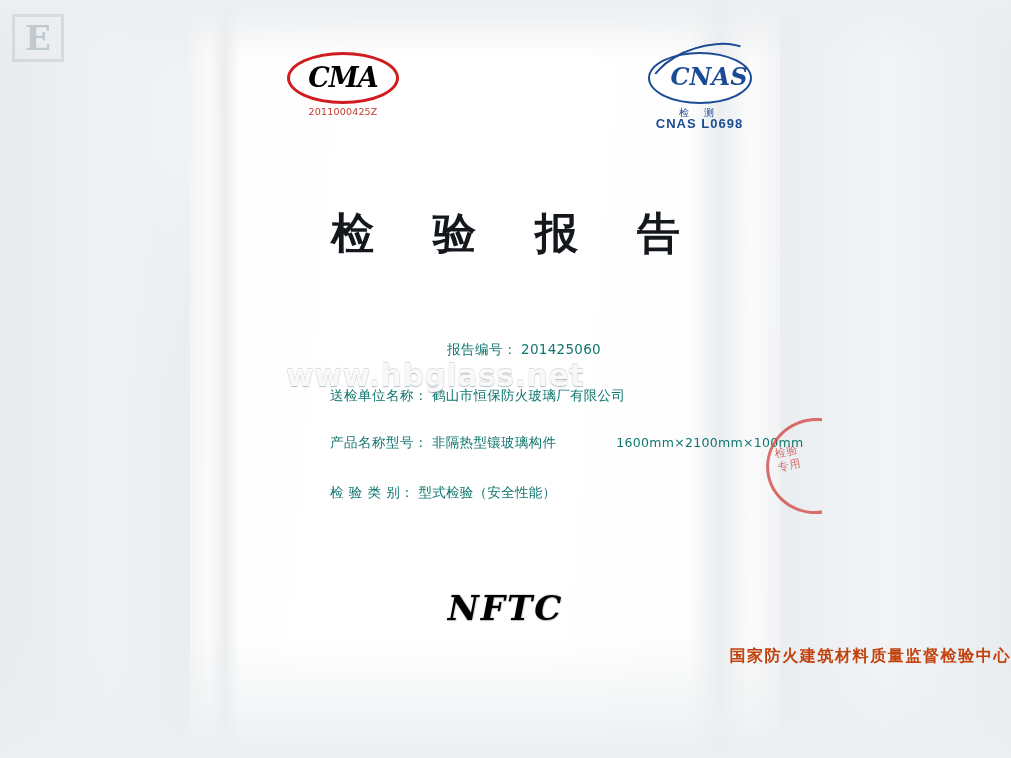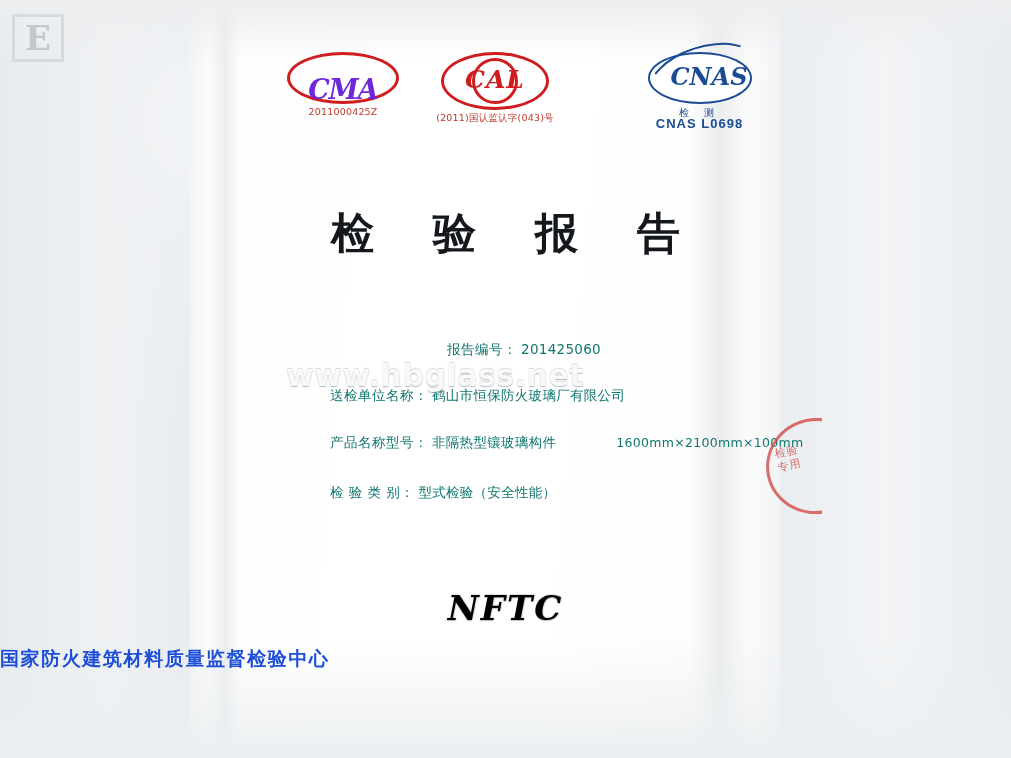--- a/index.html
+++ b/index.html
@@ -103,22 +103,21 @@
   }
   .cma-text {
     position: absolute;
     left: 0; right: 0; top: 50%;
     transform: translateY(-52%);
     font-family: "DejaVu Serif", "Liberation Serif", serif;
     font-style: italic;
     font-weight: bold;
     font-size: 27px;
     letter-spacing: -1px;
-    color: #6d28d9;
-    margin-top: 12px;
+    color: #000000;
   }
 
   
   .mark-cal { left: 150px; top: 0; width: 150px; }
   .cal-ellipse {
     width: 108px; height: 58px;
     margin: 0 auto;
     border: 3px solid #d01c1f;
     border-radius: 50%;
     position: relative;
@@ -333,26 +332,26 @@
     color: #000000;
     text-shadow:
       0 1px 1px rgba(130,140,150,0.55),
       1px 0 1px rgba(150,158,166,0.35),
       0 -1px 1px rgba(140,150,160,0.28);
   }
   .org-name {
     position: absolute;
     left: 0; right: 0;
     top: 646px;
-    text-align: left;
-    font-family: "DejaVu Sans", "Liberation Sans", sans-serif;
-    font-weight: bold;
-    font-size: 19px;
+    text-align: right;
+    font-family: "DejaVu Sans", "Liberation Sans", sans-serif;
+    font-weight: bold;
+    font-size: 16px;
     letter-spacing: 1.6px;
-    color: #1d4ed8;
+    color: #c2410c;
   }
 
   
   .crease {
     position: absolute;
     background: linear-gradient(90deg, rgba(255,255,255,0) 0%, rgba(200,206,212,0.35) 50%, rgba(255,255,255,0) 100%);
     pointer-events: none;
   }
   .crease-1 { left: 210px; top: 0; width: 30px; height: 758px; }
   .crease-2 { left: 690px; top: 0; width: 60px; height: 758px; }
@@ -374,27 +373,20 @@
 
 <div class="marks">
 
   <div class="mark mark-cma">
     <div class="cma-ellipse">
       <div class="cma-text">CMA</div>
     </div>
     <div class="mark-caption">2011000425Z</div>
   </div>
 
-  <div class="mark mark-cal">
-    <div class="cal-ellipse">
-      <div class="cal-inner"></div>
-      <div class="cal-text">CAL</div>
-    </div>
-    <div class="mark-caption">(2011)国认监认字(043)号</div>
-  </div>
 
 
   <div class="mark mark-cnas">
     <div class="cnas-ellipse">
       <div class="cnas-swoosh"></div>
       <div class="cnas-text">CNAS</div>
       <div class="cnas-cn">检 测</div>
     </div>
     <div class="cnas-sub">CNAS L0698</div>
   </div>

